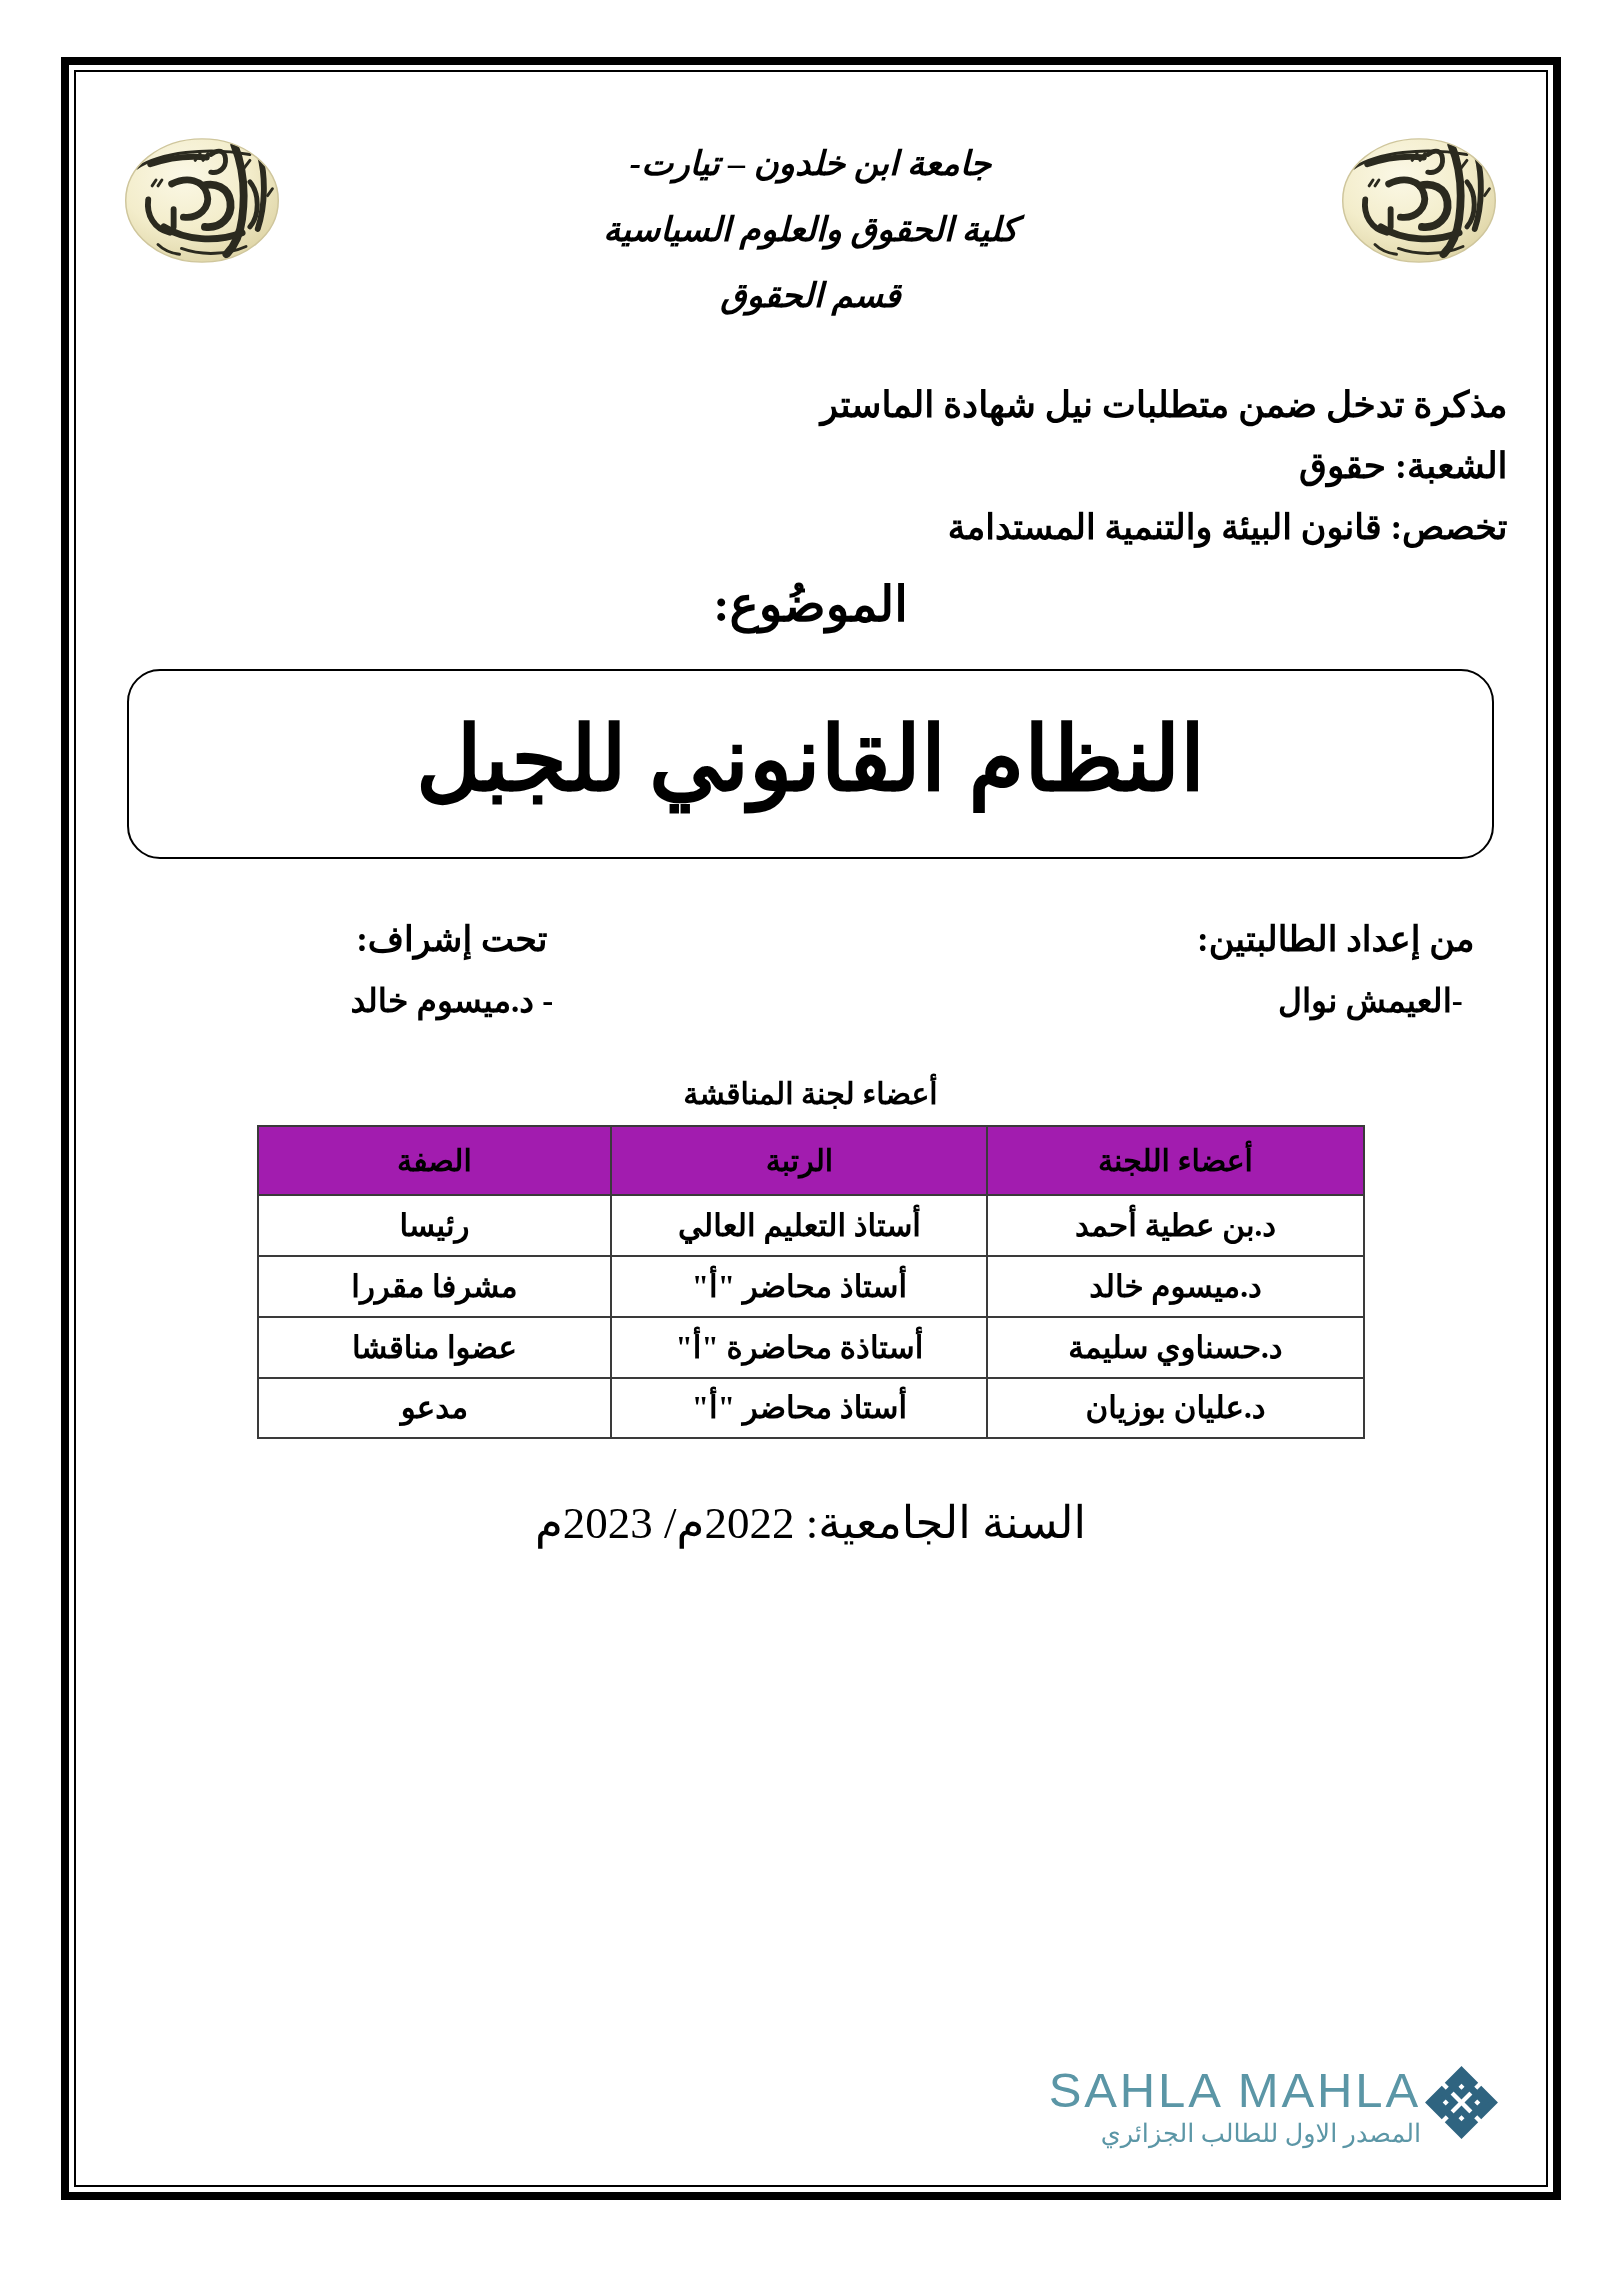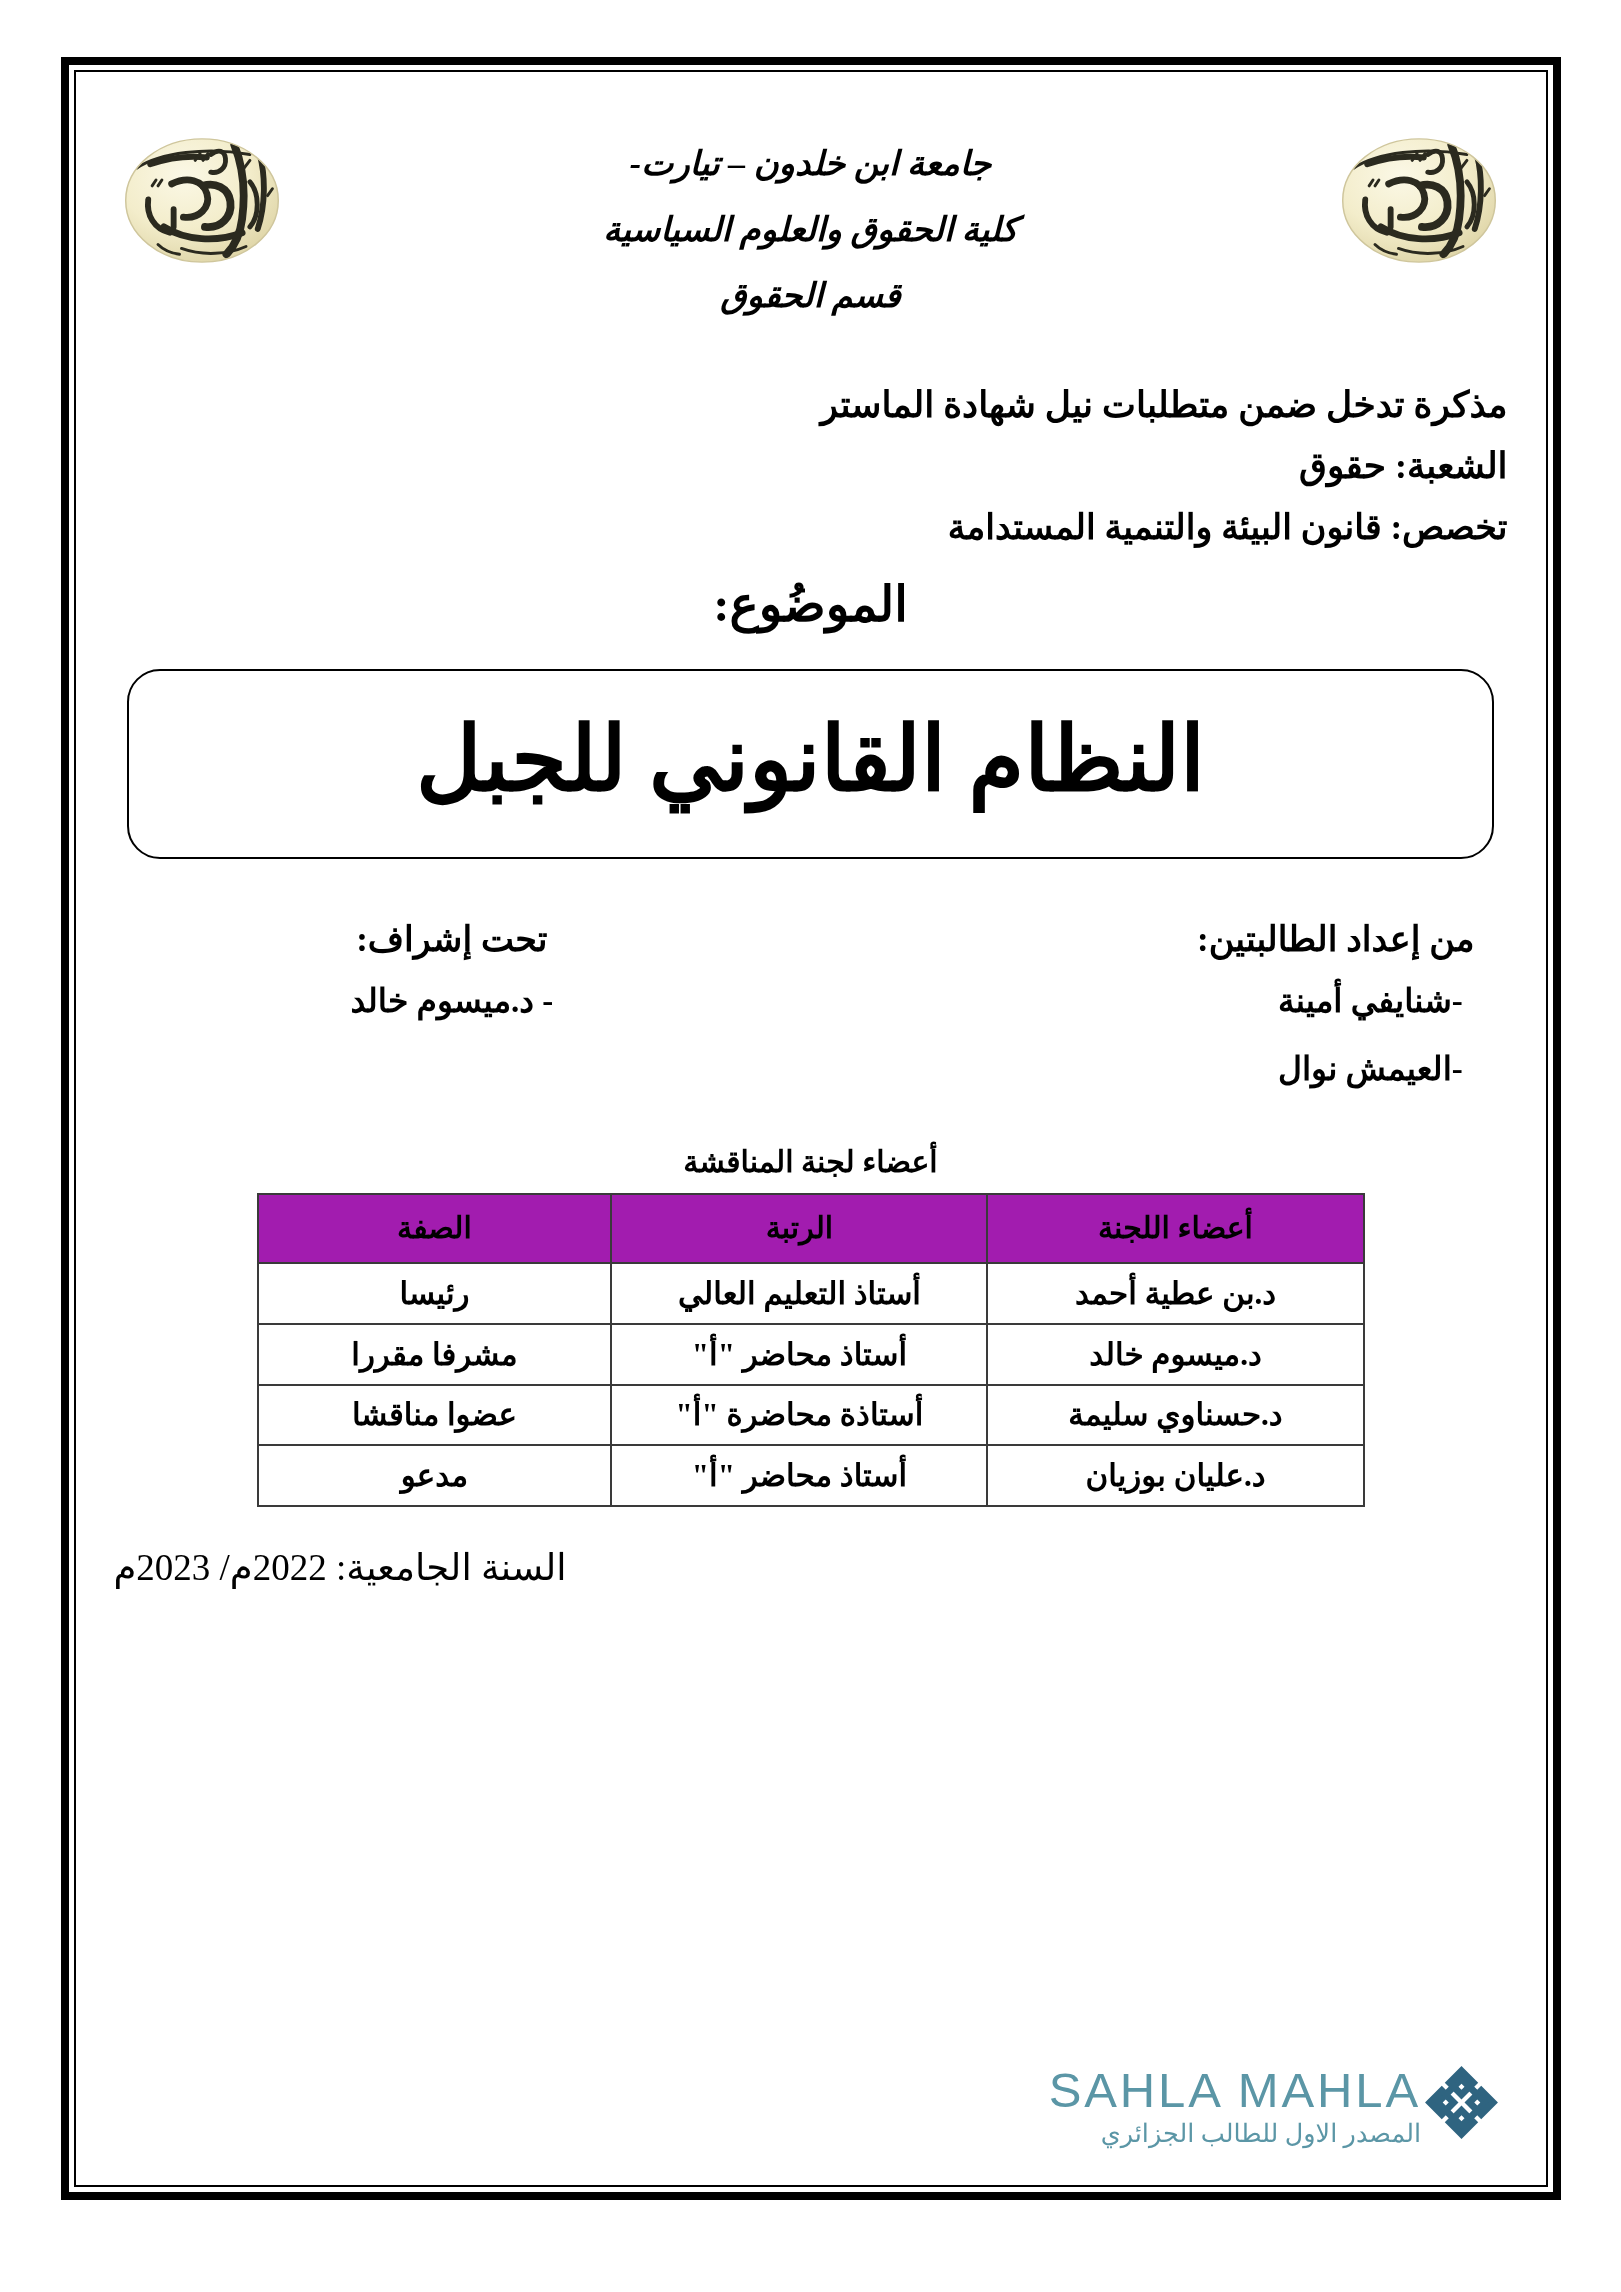--- a/index.html
+++ b/index.html
@@ -166,23 +166,23 @@
   table.jury thead th {
     background: #a21caf;
     font-size: 30px;
     padding: 15.7px 7.8px;
   }
   table.jury th.c-member, table.jury td.c-member { width: 34%; }
   table.jury th.c-rank,   table.jury td.c-rank   { width: 34%; }
   table.jury th.c-role,   table.jury td.c-role   { width: 32%; }
 
   .year {
-    text-align: left;
-    font-size: 37px;
-    margin-top: 39px;
+    text-align: center;
+    font-size: 45px;
+    margin-top: 57px;
     direction: rtl;
     unicode-bidi: isolate;
   }
 
   
   .watermark {
     position: absolute;
     right: 37px;
     bottom: 27.4px;
     display: flex;
@@ -310,21 +310,20 @@
 
   <div class="subject-label">الموضُوع:</div>
 
   <div class="title-box">
     <div class="title-text">النظام القانوني للجبل</div>
   </div>
 
   <div class="people">
     <div class="people-col students">
       <div class="phead">من إعداد الطالبتين:</div>
-      <div class="pname">-شنايفي أمينة</div>
       <div class="pname">-العيمش نوال</div>
     </div>
     <div class="people-col supervisor">
       <div class="phead">تحت إشراف:</div>
       <div class="pname">- د.ميسوم خالد</div>
     </div>
   </div>
 
   <div class="jury-caption">أعضاء لجنة المناقشة</div>
 

